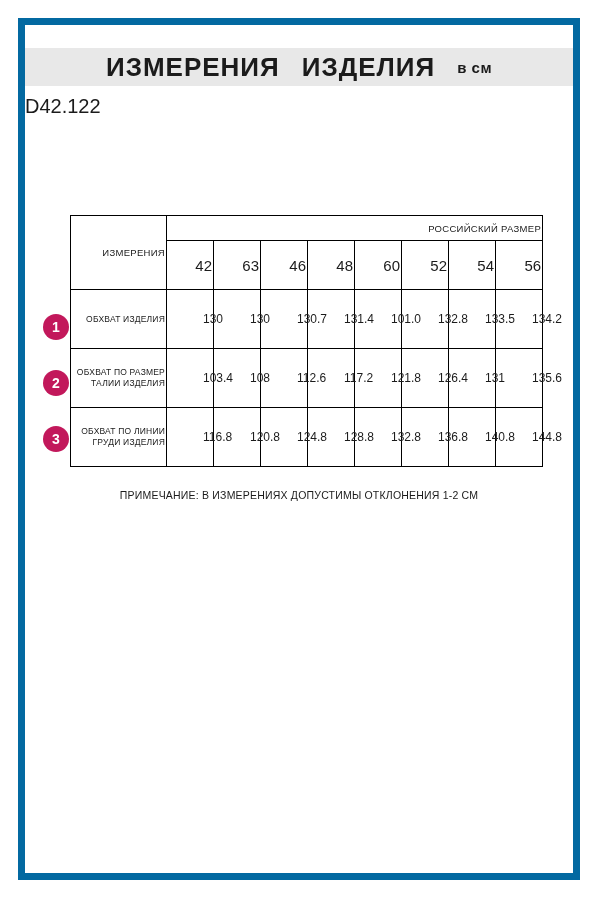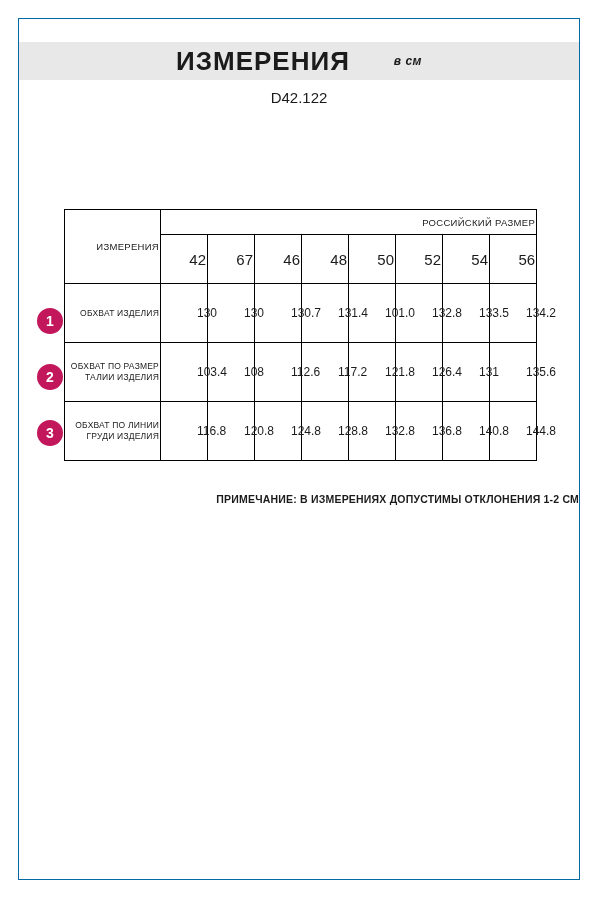--- a/index.html
+++ b/index.html
@@ -13,21 +13,21 @@
     font-family: "Liberation Sans", sans-serif;
     color: #111111;
     position: relative;
   }
   .page {
     position: absolute;
     left: 18px;
     top: 18px;
     width: 562px;
     height: 862px;
-    border: 1px solid #0369a1;
+    border: 7px solid #0369a1;
     box-sizing: border-box;
     overflow: hidden;
   }
   .header-band {
     position: absolute;
     left: 0;
     top: 23px;
     width: 100%;
     height: 38px;
     background: #e8e8e8;
@@ -46,34 +46,32 @@
     font-size: 26px;
     font-weight: bold;
     letter-spacing: 1px;
     color: #1b1b1b;
   }
   .title-gap {
     display: inline-block;
     width: 22px;
   }
   .title-unit {
-    font-size: 12px;
+    font-size: 15px;
     font-weight: bold;
     color: #1b1b1b;
     margin-left: 22px;
     letter-spacing: 0.5px;
-    font-style: italic;
   }
   .code {
     position: absolute;
     top: 70px;
     left: 0;
     width: 100%;
-    text-align: center;
-    font-size: 15px;
+    font-size: 20px;
     color: #1b1b1b;
   }
   .note-top {
     position: absolute;
     top: 94px;
     left: 50%;
     transform: translateX(-50%);
     width: 466px;
     text-align: center;
     font-size: 11.5px;
@@ -140,39 +138,40 @@
     background: #c2185b;
     color: #ffffff;
     font-size: 14px;
     font-weight: bold;
     display: flex;
     align-items: center;
     justify-content: center;
   }
   .note-bottom {
     position: absolute;
-    top: 474px;
-    left: 0;
-    width: 100%;
-    text-align: right;
+    top: 464px;
+    left: 0;
+    width: 100%;
+    text-align: center;
     font-size: 10.5px;
-    font-weight: bold;
+    font-weight: normal;
     letter-spacing: 0.2px;
     color: #1b1b1b;
   }
 </style>
 </head>
 <body>
 
 <div class="page">
 
   <div class="header-band"></div>
   <div class="header-row">
     <span class="title-main">ИЗМЕРЕНИЯ</span>
     <span class="title-gap"></span>
+    <span class="title-main">ИЗДЕЛИЯ</span>
     <span class="title-unit">в см</span>
   </div>
 
   <div class="code">D42.122</div>
 
 
   <table class="sizes">
     <colgroup>
       <col class="col-label">
       <col class="col-size">
@@ -184,24 +183,24 @@
         <col class="col-size">
         <col class="col-size">
     </colgroup>
     <tbody>
       <tr>
         <td rowspan="2" class="hdr-meas">ИЗМЕРЕНИЯ</td>
         <td colspan="8" class="hdr-country">РОССИЙСКИЙ РАЗМЕР</td>
       </tr>
       <tr>
         <td class="size-num">42</td>
-        <td class="size-num">67</td>
+        <td class="size-num">63</td>
         <td class="size-num">46</td>
         <td class="size-num">48</td>
-        <td class="size-num">50</td>
+        <td class="size-num">60</td>
         <td class="size-num">52</td>
         <td class="size-num">54</td>
         <td class="size-num">56</td>
       </tr>
 
       <tr>
         <td class="row-label">ОБХВАТ ИЗДЕЛИЯ</td>
         <td class="data-cell">130</td>
         <td class="data-cell">130</td>
         <td class="data-cell">130.7</td>

